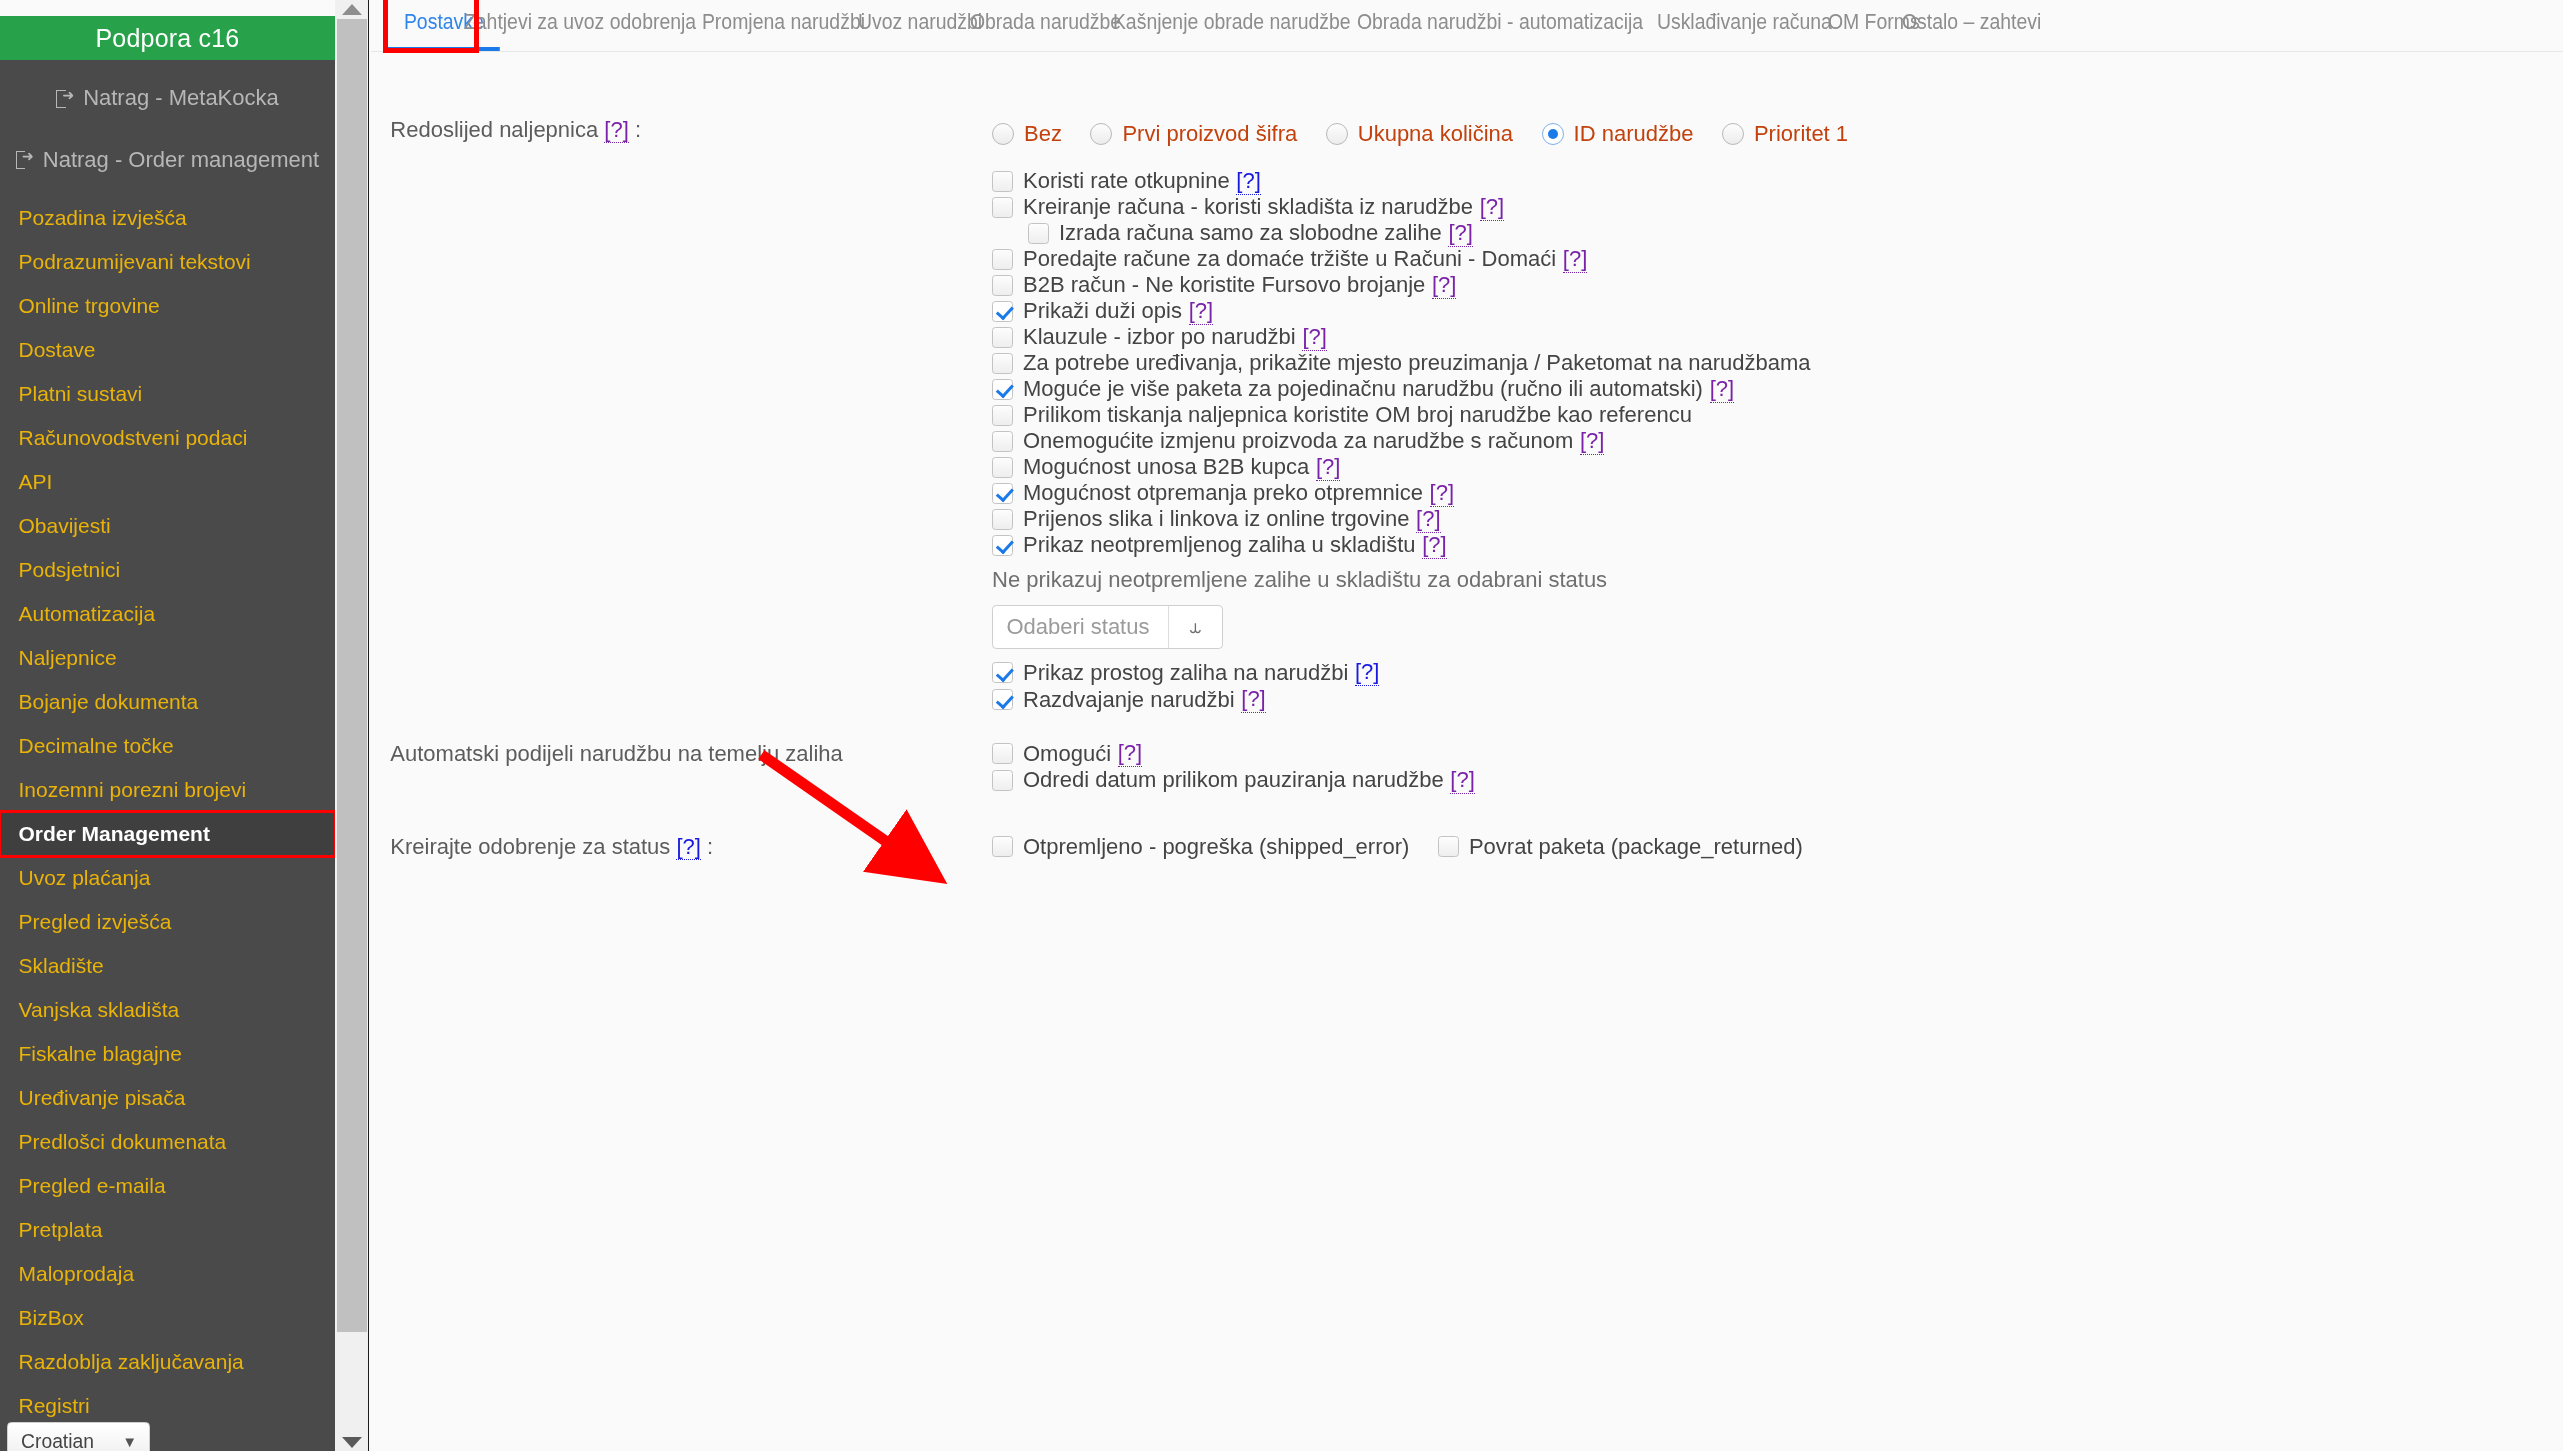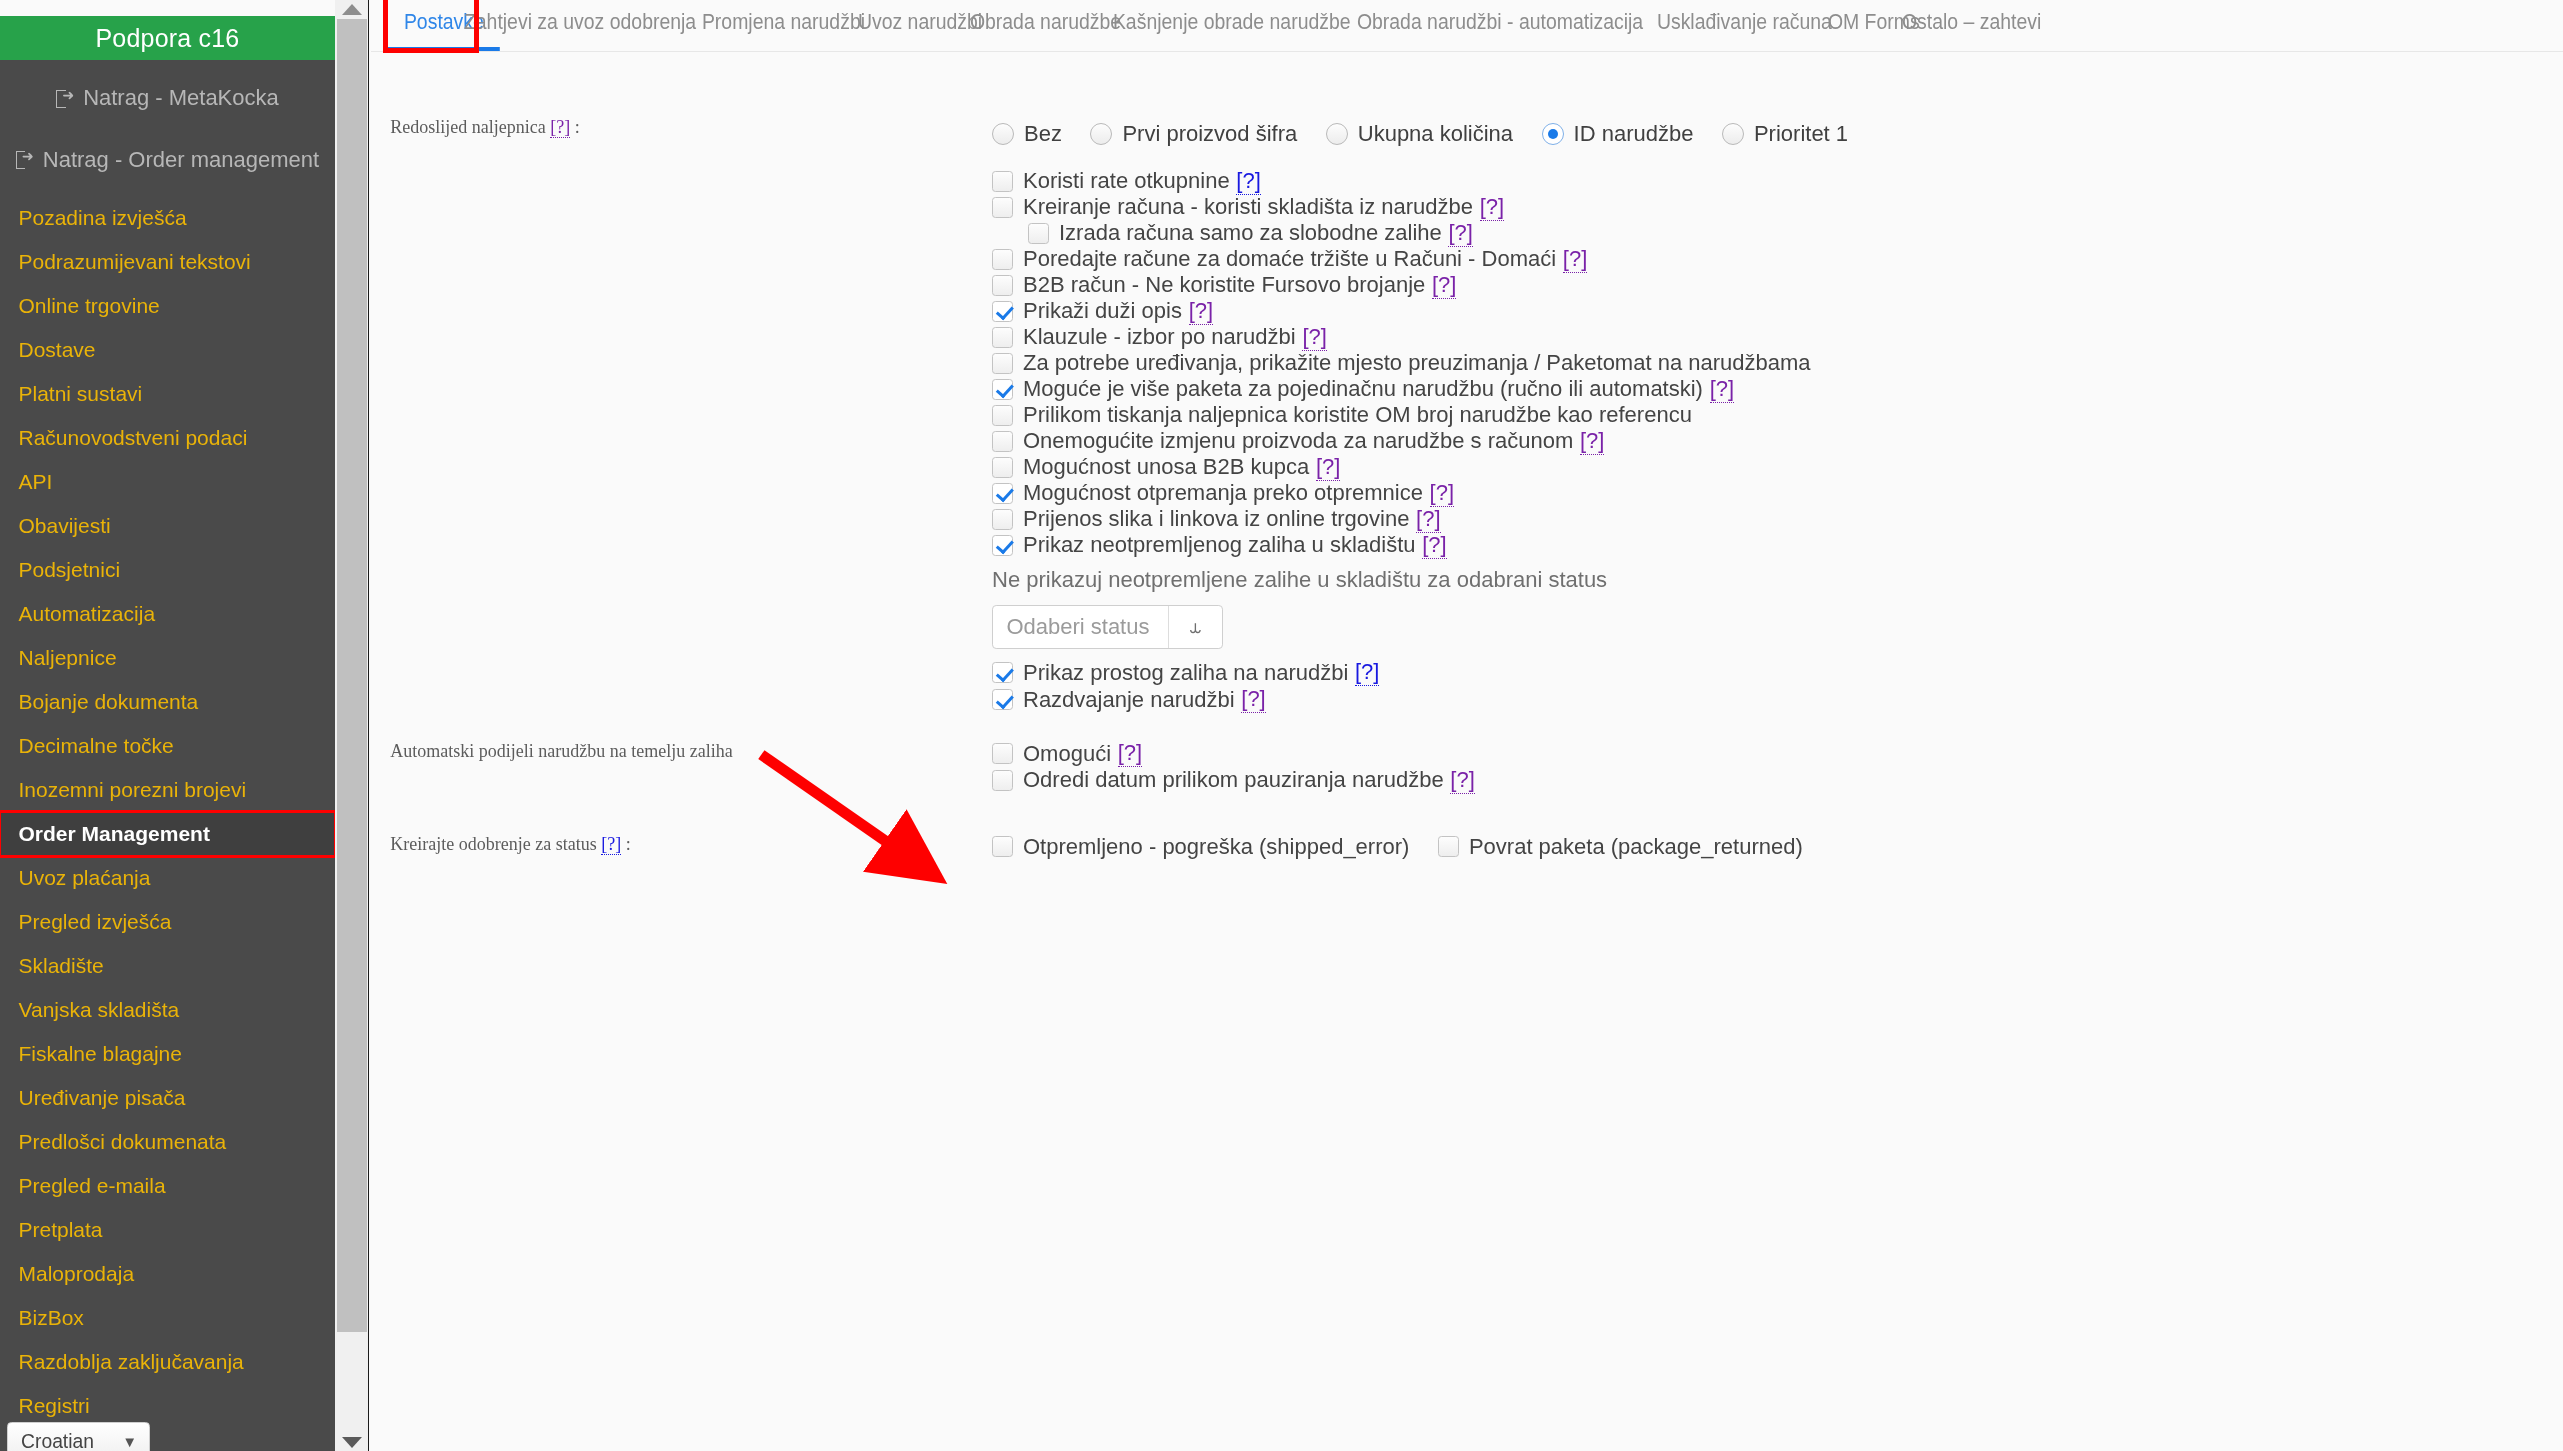--- a/index.html
+++ b/index.html
@@ -150,23 +150,22 @@
     padding-top: 0;
   }
   .row {
     display: flex;
     align-items: flex-start;
   }
   .lbl-col {
     width: 621px;
     padding-left: 19.3px;
     flex: 0 0 621px;
-    font-size: 18px;
+    font-size: 22px;
     color: #5c5c5c;
-    font-family: Liberation Serif, serif;
   }
   .ctl-col { flex: 1 1 auto; }
 
   a.q {
     color: #7a22a8;
     text-decoration: none;
     border-bottom: 1.7px dotted #7a22a8;
   }
   a.q.fresh {
     color: #1919e0;
@@ -174,21 +173,21 @@
   }
 
   
   .radio-row {
     display: flex; align-items: center; gap: 0;
     height: 34px;
   }
   .radio-item {
     display: flex; align-items: center;
     margin-right: 28.5px;
-    font-size: 22px; color: #404040;
+    font-size: 22px; color: #c2410c;
     white-space: nowrap;
   }
   .radio {
     width: 22px; height: 22px; border-radius: 50%;
     border: 0.8px solid #b9b9b9;
     background: linear-gradient(#fdfdfd,#ececec);
     margin-right: 10px;
     flex: 0 0 22px;
     position: relative;
   }

